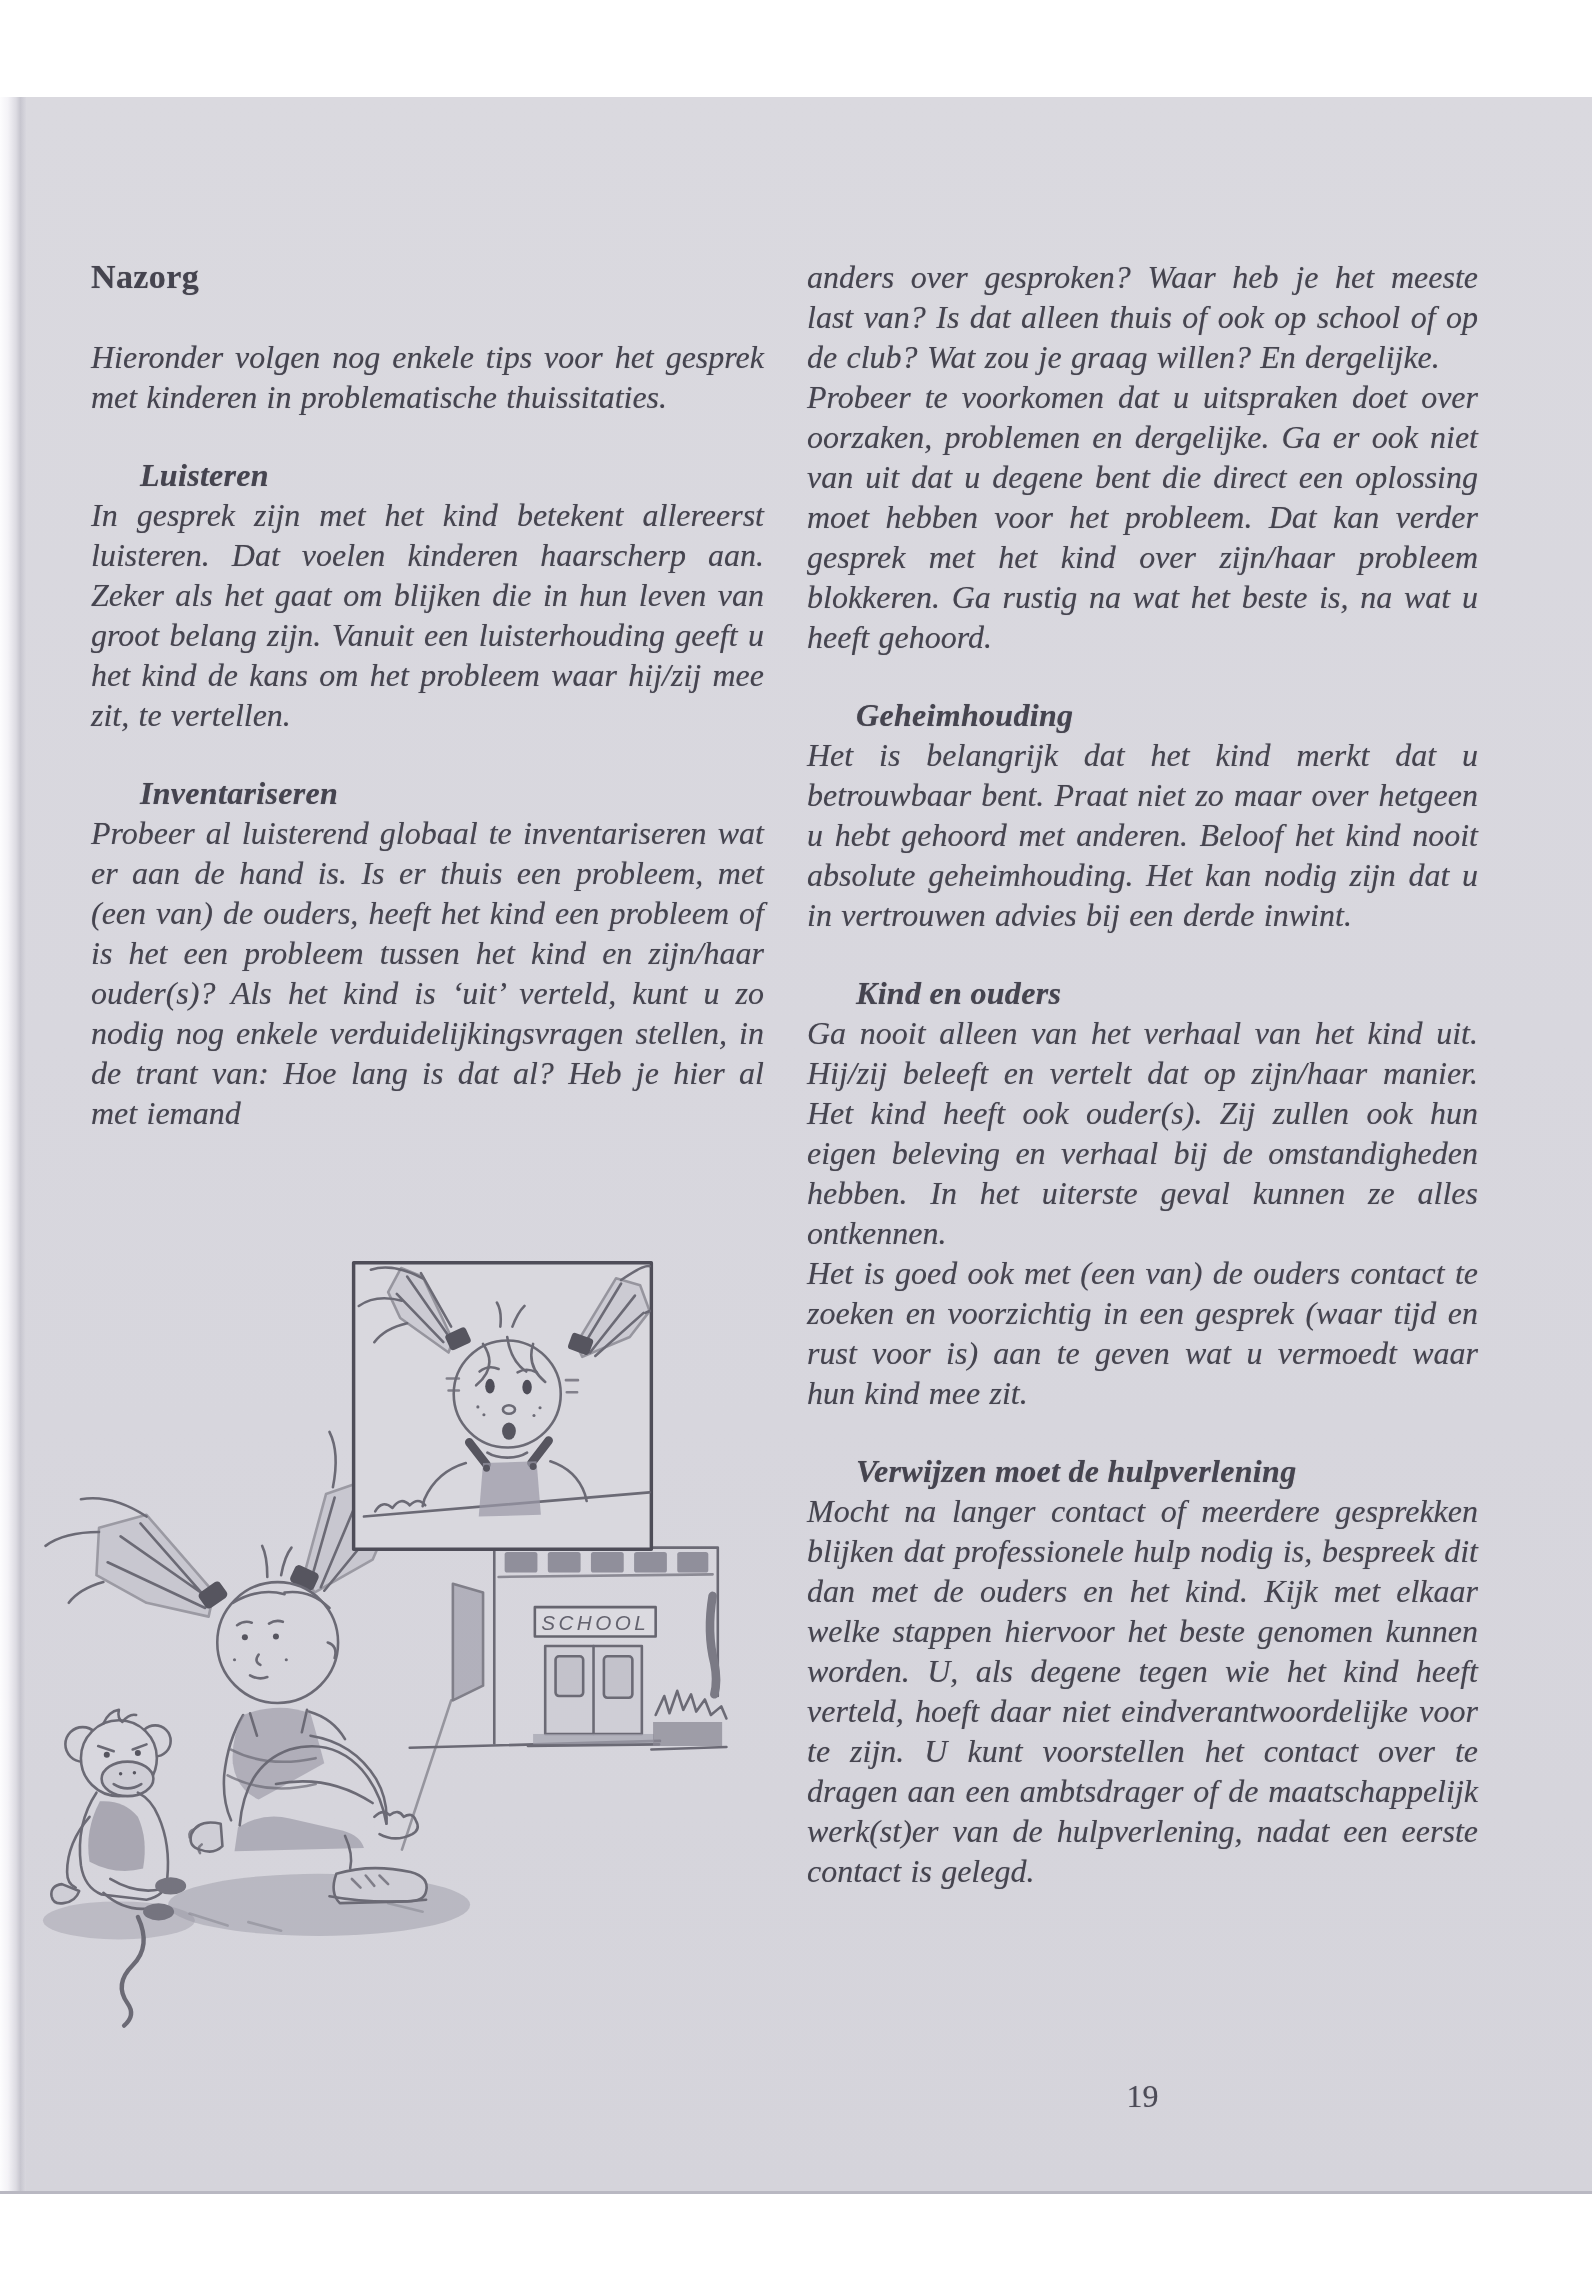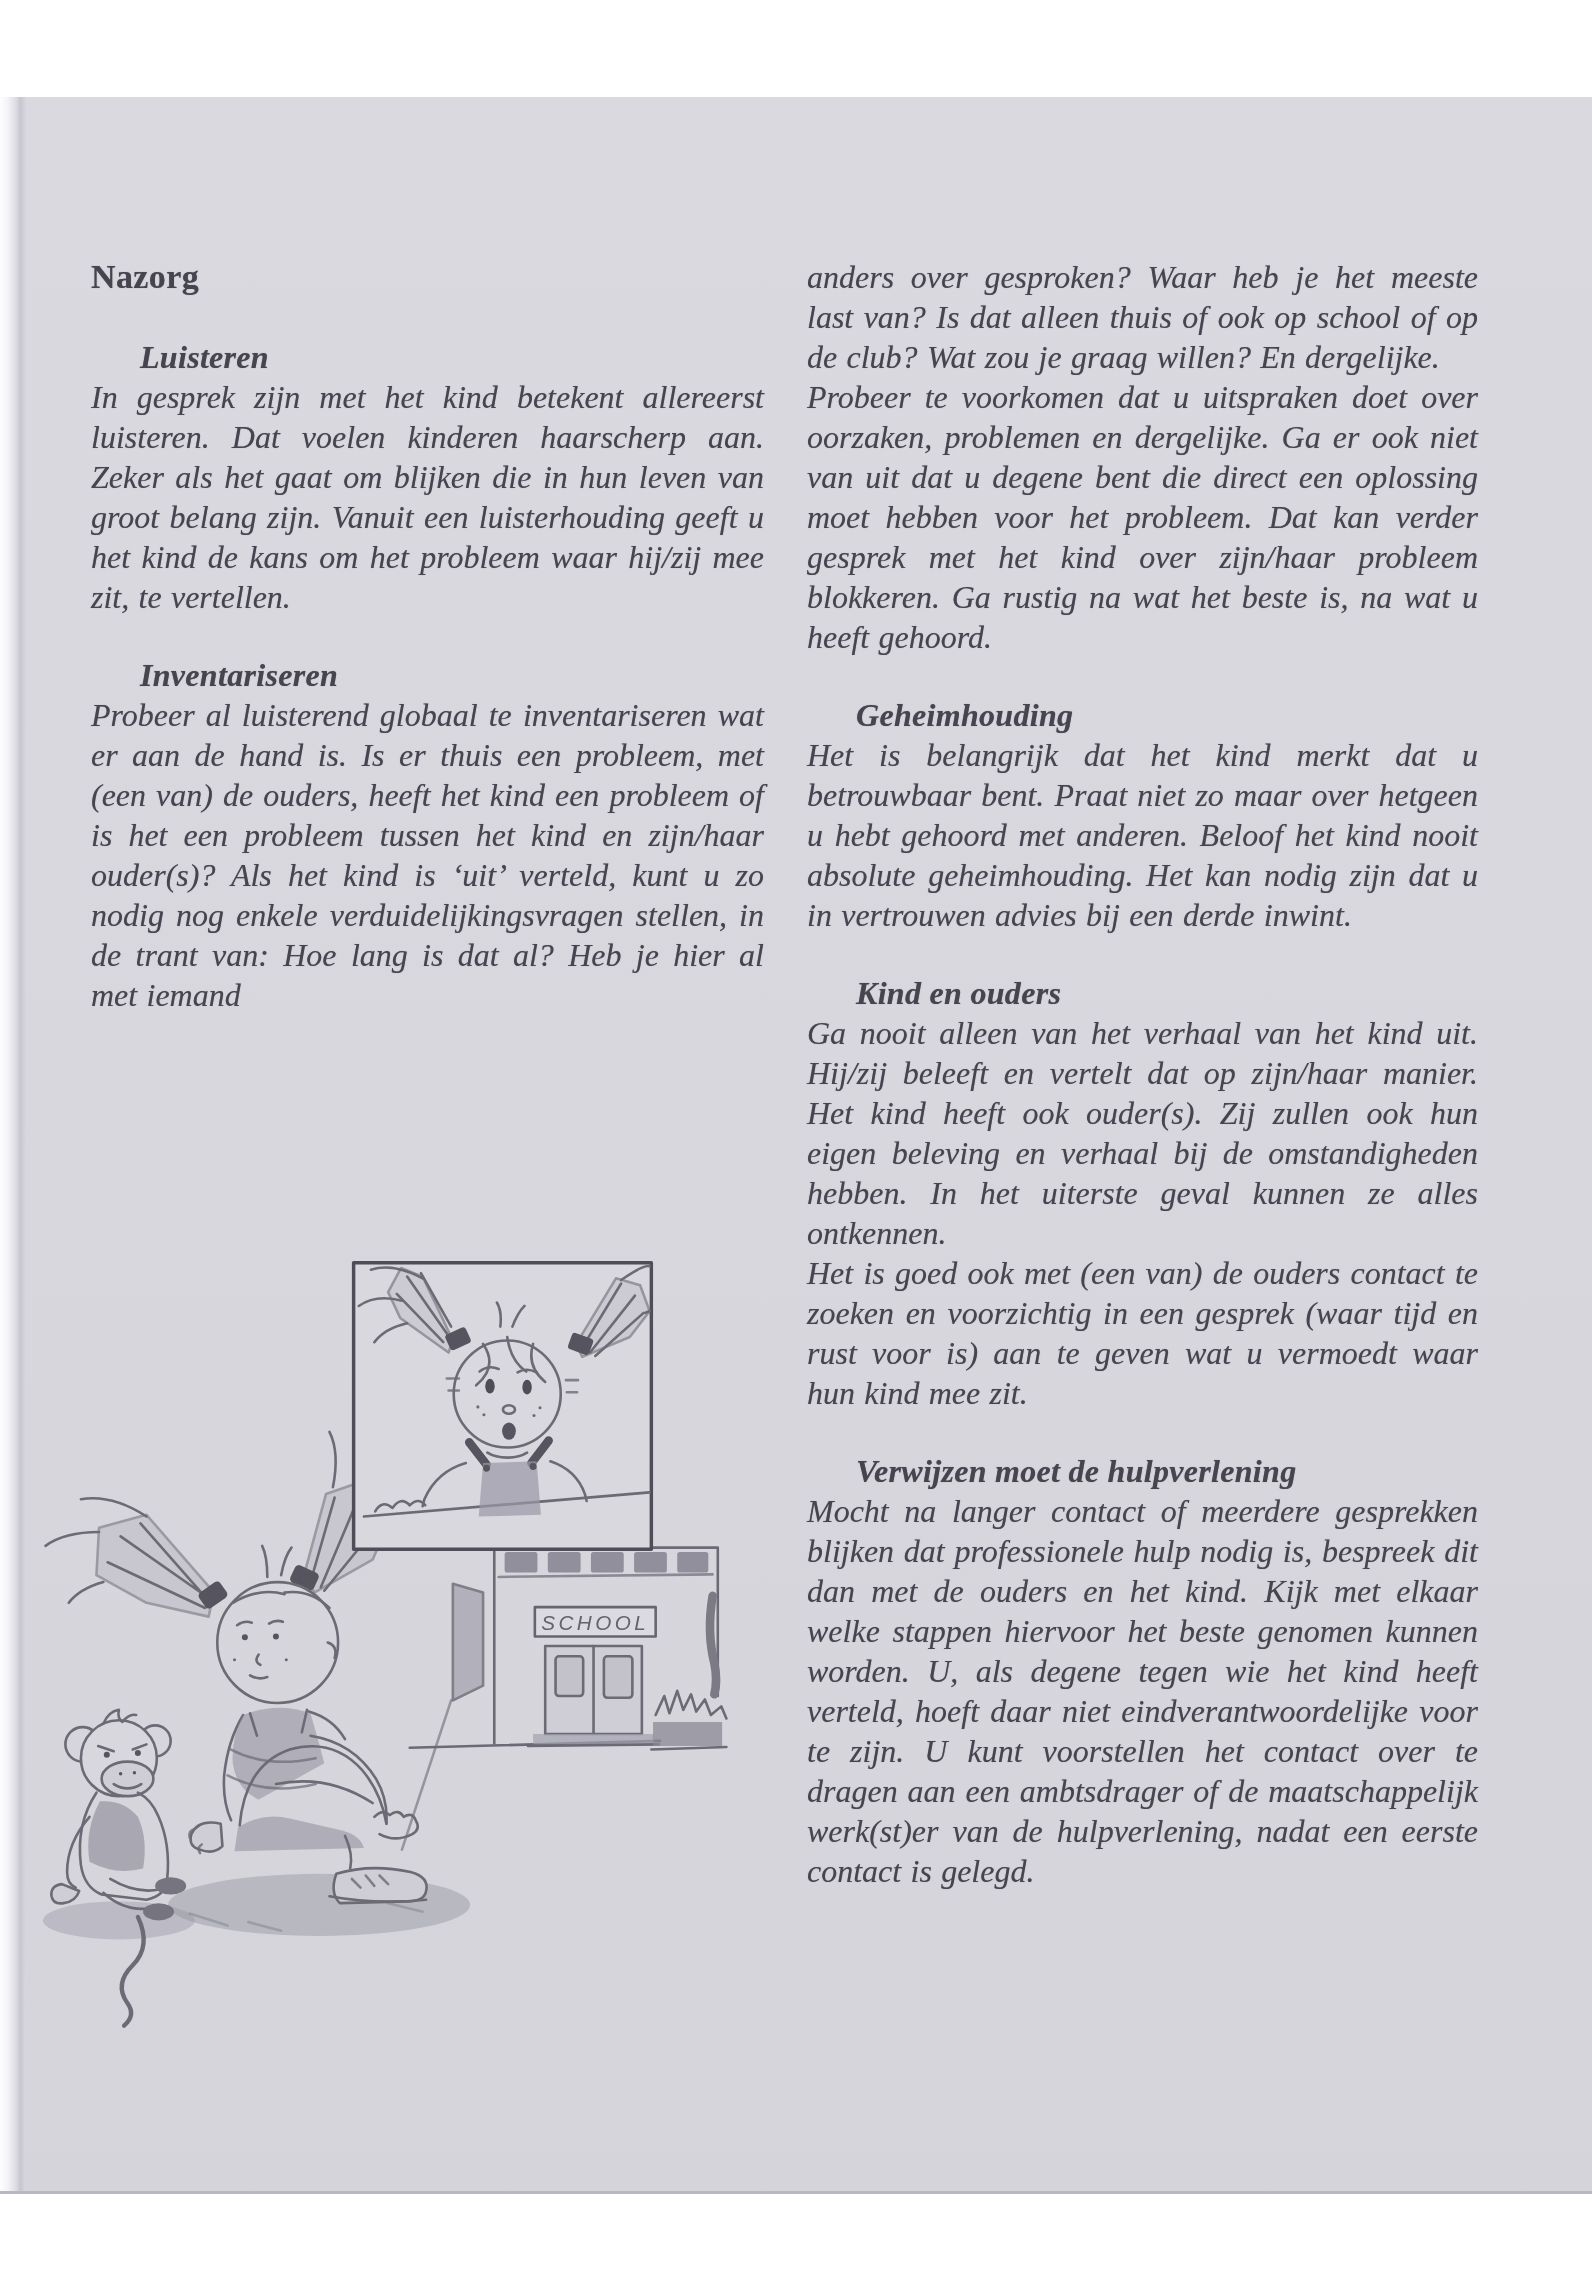--- a/index.html
+++ b/index.html
@@ -40,20 +40,21 @@
 </head>
 <body>
 
 <div class="scan">
   <div class="page">
     <div class="page-edge-left"></div>
   </div>
 
   <div class="col col-left">
     <h1 class="page-title">Nazorg</h1>
+    <p>Hieronder volgen nog enkele tips voor het gesprek met kinderen in problematische thuissitaties.</p>
     <h2 class="sec-heading">Luisteren</h2>
     <p>In gesprek zijn met het kind betekent allereerst luisteren. Dat voelen kinderen haarscherp aan. Zeker als het gaat om blijken die in hun leven van groot belang zijn. Vanuit een luisterhouding geeft u het kind de kans om het probleem waar hij/zij mee zit, te vertellen.</p>
     <h2 class="sec-heading">Inventariseren</h2>
     <p>Probeer al luisterend globaal te inventariseren wat er aan de hand is. Is er thuis een probleem, met (een van) de ouders, heeft het kind een probleem of is het een probleem tussen het kind en zijn/haar ouder(s)? Als het kind is ‘uit’ verteld, kunt u zo nodig nog enkele verduidelijkingsvragen stellen, in de trant van: Hoe lang is dat al? Heb je hier al met iemand</p>
   </div>
 
   <div class="col col-right">
     <p>anders over gesproken? Waar heb je het meeste last van? Is dat alleen thuis of ook op school of op de club? Wat zou je graag willen? En dergelijke.</p>
     <p>Probeer te voorkomen dat u uitspraken doet over oorzaken, problemen en dergelijke. Ga er ook niet van uit dat u degene bent die direct een oplossing moet hebben voor het probleem. Dat kan verder gesprek met het kind over zijn/haar probleem blokkeren. Ga rustig na wat het beste is, na wat u heeft gehoord.</p>
     <h2 class="sec-heading">Geheimhouding</h2>
@@ -218,14 +219,15 @@
           <path d="M520 270 q-34 10 -48 42 L470 320 M618 268 q30 10 40 38 L660 314"></path>
           <path d="M524 246 l20 26 M616 244 l-20 26" stroke="#56555f" stroke-width="10"></path>
           <path d="M540 270 L602 268 L607 330 L535 332 Z" fill="#9a99a6" opacity="0.7" stroke="none"></path>
           <circle cx="544" cy="276" r="4" fill="#56555f" stroke="none"></circle>
           <circle cx="598" cy="274" r="4" fill="#56555f" stroke="none"></circle>
         </g>
       </g>
     </g>
   </svg>
 
+  <div class="page-number">19</div>
 </div>
 
 
 </body></html>

